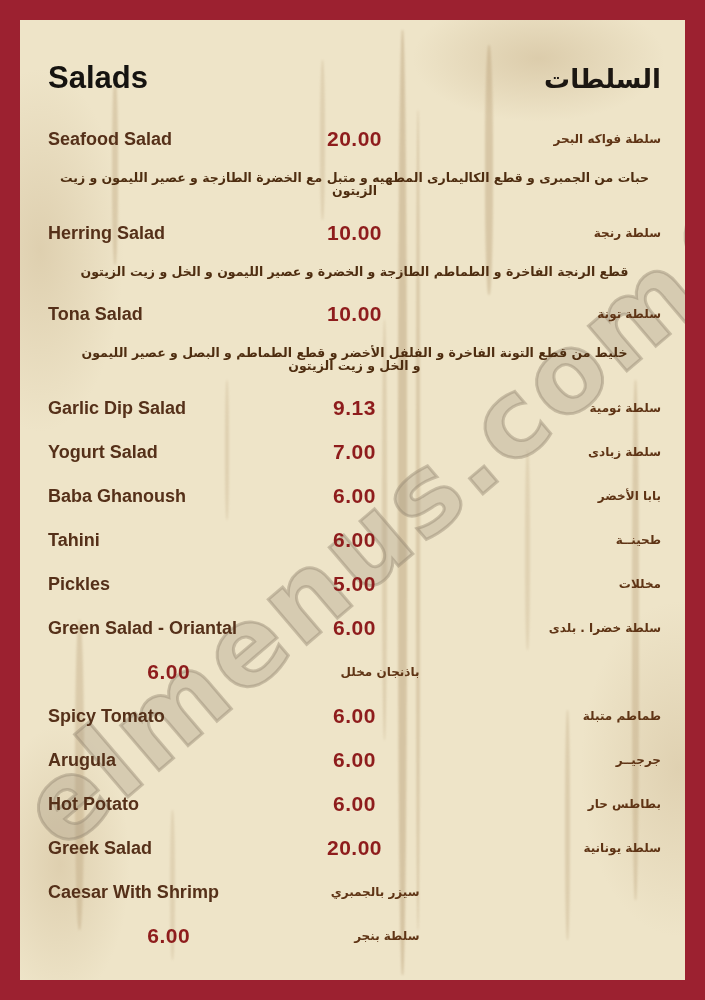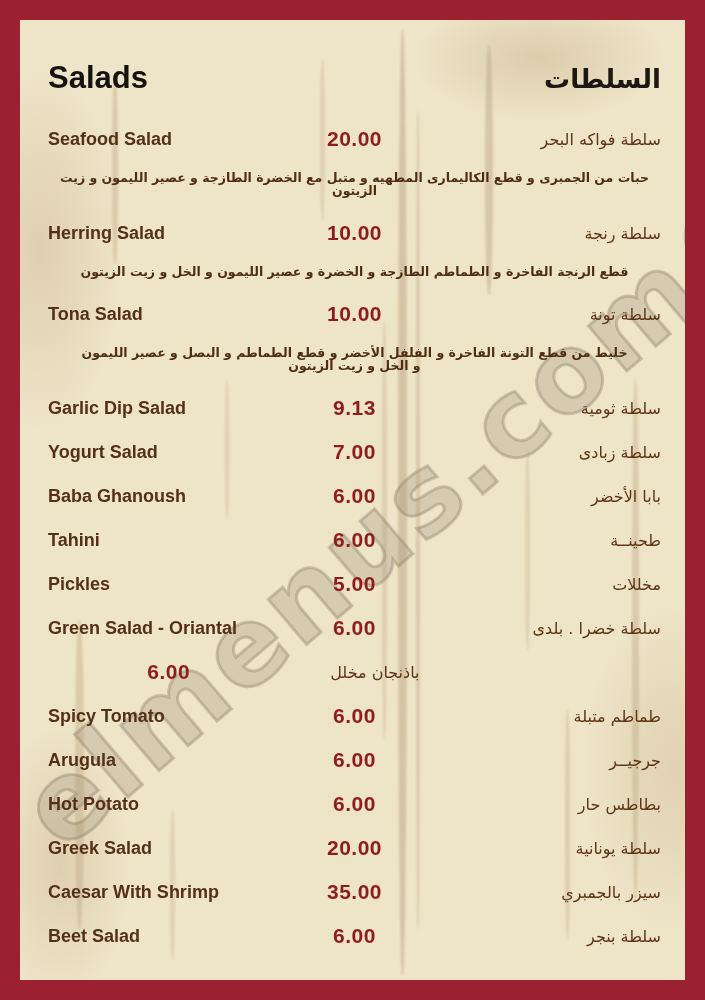--- a/index.html
+++ b/index.html
@@ -68,21 +68,21 @@
     font-family: "Liberation Sans", "DejaVu Sans", sans-serif;
     font-size: 18px; font-weight: bold; color: #553019; white-space: nowrap;
   }
   .price {
     text-align: center;
     font-family: "Liberation Sans", "DejaVu Sans", sans-serif;
     font-size: 21px; font-weight: bold; color: #8e1c1c; letter-spacing: .5px;
   }
   .name-ar {
     text-align: left; direction: rtl;
-    font-size: 16px; font-weight: normal; color: #5f3415; white-space: nowrap;
+    font-size: 12px; font-weight: bold; color: #5f3415; white-space: nowrap;
   }
   .menu-row .name-ar { text-align: right; }
 
   .desc {
     margin: 3px 0 24px;
     text-align: center; direction: rtl;
     font-size: 12.5px; font-weight: bold; color: #4e2d10;
     line-height: 13px;
     white-space: pre-line;
   }
@@ -196,24 +196,22 @@
     </div>
 
     <div class="menu-row">
       <span class="name-en">Greek Salad</span>
       <span class="price">20.00</span>
       <span class="name-ar">سلطة يونانية</span>
     </div>
 
     <div class="menu-row">
       <span class="name-en">Caesar With Shrimp</span>
-      <span class="price">35.00</span>
       <span class="name-ar">سيزر بالجمبري</span>
     </div>
 
     <div class="menu-row">
-      <span class="name-en">Beet Salad</span>
       <span class="price">6.00</span>
       <span class="name-ar">سلطة بنجر</span>
     </div>
 
   </div>
 </div>
 
 </body></html>

